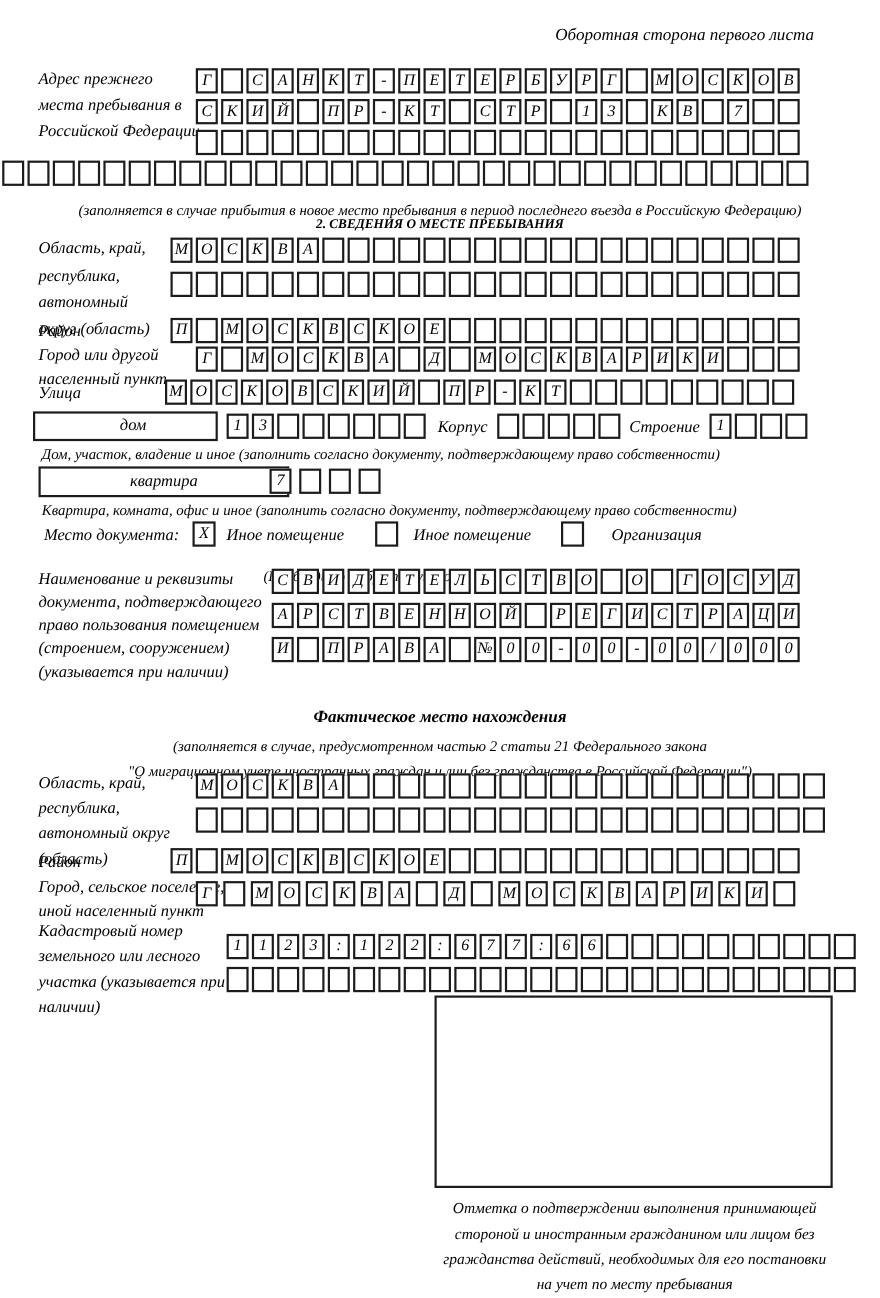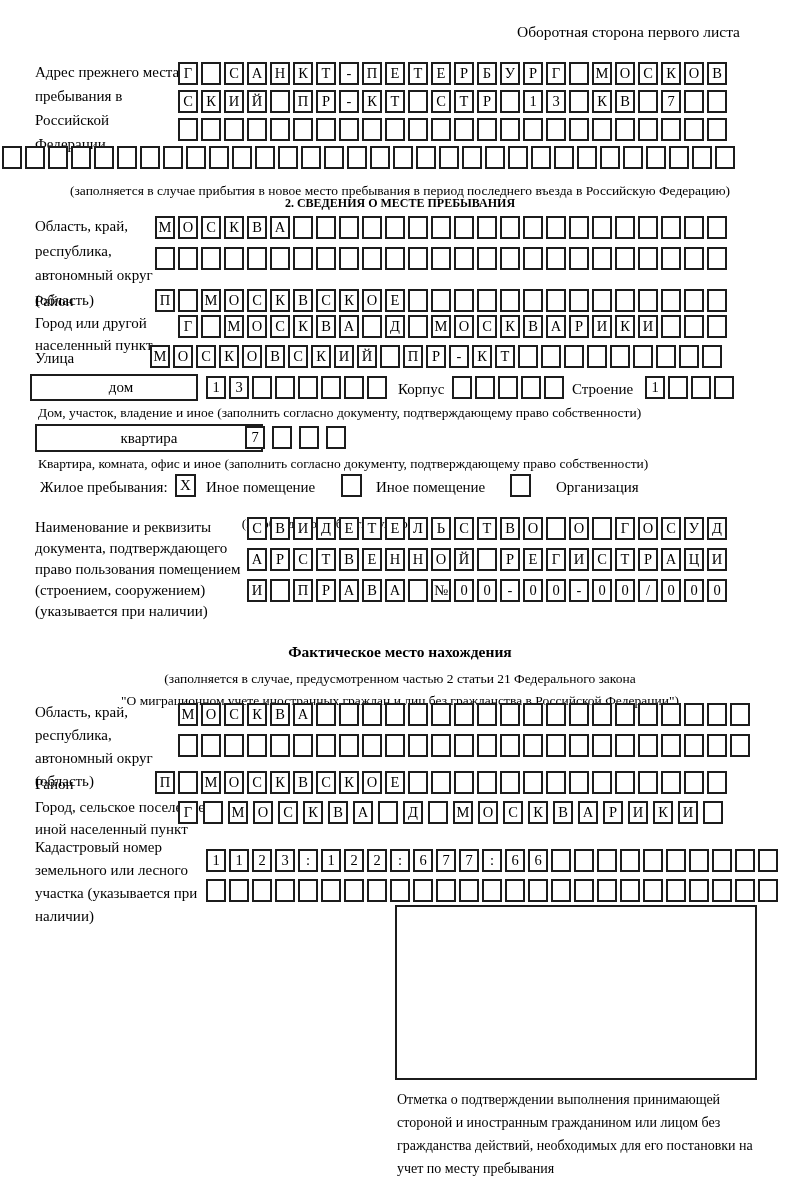--- a/index.html
+++ b/index.html
@@ -1,20 +1,20 @@
 <!DOCTYPE html>
 <html><head>
 <meta charset="utf-8">
 <style>
   html,body{margin:0;padding:0;background:#fff;}
   .page{
     position:relative;width:800px;height:1180px;background:#fff;color:#000;
     font-family:"Liberation Serif","DejaVu Serif",serif;overflow:hidden;
   }
-  .abs{position:absolute;}
+  .abs{position:absolute;font-style:italic;}
   .lbl{font-size:15px;line-height:23px;}
   .note{font-size:13.5px;}
   .center{text-align:center;width:800px;left:0;margin-top:12px;}
   .bold{font-weight:bold;}
   .cells{display:flex;gap:3px;}
   .cell{
     width:20px;height:23px;border:2px solid #1c1c1c;box-sizing:border-box;
     display:flex;align-items:center;justify-content:center;
     font-size:14.5px;flex:none;background:#fff;
   }
@@ -326,21 +326,21 @@
 
   <div class="abs labelbox" style="left:35px;top:424px;width:228px;height:28px;">квартира</div>
   <div class="abs cells apt" style="left:245px;top:426px;">
       <span class="cell">7</span>
       <span class="cell"></span>
       <span class="cell"></span>
       <span class="cell"></span>
     </div>
   <div class="abs note" style="left:38px;top:456px;">Квартира, комната, офис и иное (заполнить согласно документу, подтверждающему право собственности)</div>
 
-  <div class="abs lbl" style="left:40px;top:476px;">Жилое пребывания:</div>
+  <div class="abs lbl" style="left:40px;top:476px;">Место документа:</div>
   <div class="abs checkbox" style="left:175px;top:474px;">X</div>
   <div class="abs lbl" style="left:206px;top:476px;">Иное помещение</div>
   <div class="abs checkbox" style="left:341px;top:474px;"></div>
   <div class="abs lbl" style="left:376px;top:476px;">Иное помещение</div>
   <div class="abs checkbox" style="left:510px;top:474px;"></div>
   <div class="abs lbl" style="left:556px;top:476px;">Организация</div>
   <div class="abs note" style="left:0;top:500px;width:660px;text-align:center;margin-top:16px;">(Необходимо выбрать нужное)</div>
 
   <div class="abs lbl" style="left:35px;top:517px;width:212px;line-height:21px;">Наименование и реквизиты документа, подтверждающего право пользования помещением (строением, сооружением) (указывается при наличии)</div>
   <div class="abs cells" style="left:247px;top:517px;">
@@ -578,15 +578,15 @@
       <span class="cell"></span>
       <span class="cell"></span>
       <span class="cell"></span>
       <span class="cell"></span>
       <span class="cell"></span>
       <span class="cell"></span>
       <span class="cell"></span>
     </div>
 
   <div class="abs stampbox" style="left:395px;top:905px;width:362px;height:175px;"></div>
-  <div class="abs" style="left:397px;top:1088px;width:360px;font-size:14px;line-height:23px;">Отметка о подтверждении выполнения принимающей стороной и иностранным гражданином или лицом без гражданства действий, необходимых для его постановки на учет по месту пребывания</div>
+  <div class="abs" style="left:397px;top:1088px;width:360px;text-align:center;font-size:14px;line-height:23px;">Отметка о подтверждении выполнения принимающей стороной и иностранным гражданином или лицом без гражданства действий, необходимых для его постановки на учет по месту пребывания</div>
 
 </div>
 
 </body></html>

